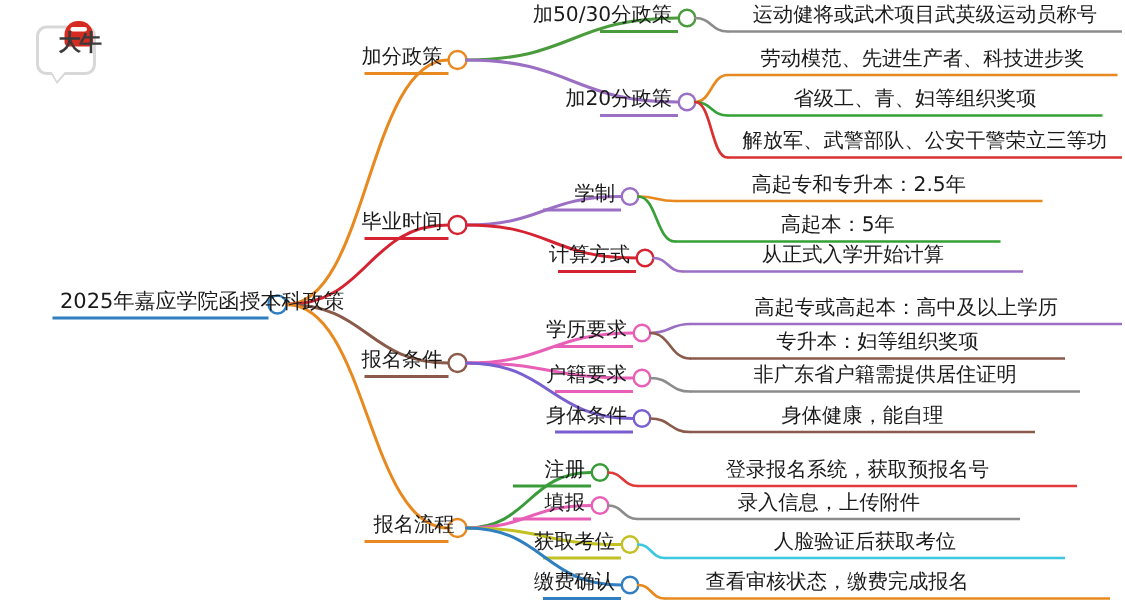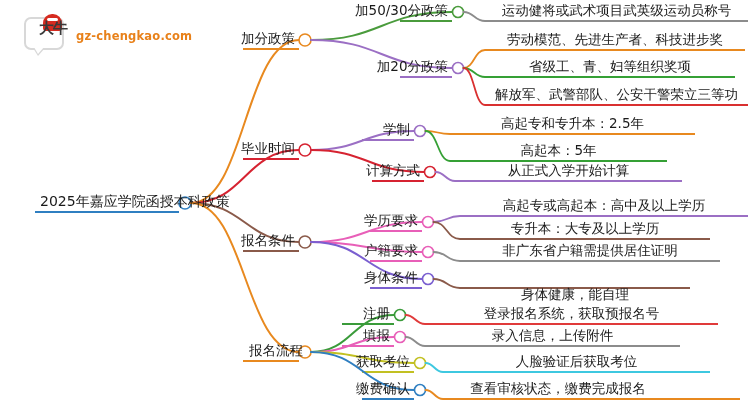--- a/index.html
+++ b/index.html
@@ -69,21 +69,20 @@
 
   <div class="logo-wrap">
     <div class="logo-mark">
       <div class="logo-bubble"></div>
       <div class="logo-tail"></div>
       <div class="logo-tail-in"></div>
       <div class="logo-cn">大牛</div>
       <div class="logo-red"></div>
     </div>
     <div class="logo-text">
-      <div class="logo-sub">gz-chengkao.com</div>
     </div>
   </div>
 
   <svg id="wires" viewBox="0 0 750 410">
       <path d="M 35 212 L 179 212" fill="none" stroke="#2f7fc1" stroke-width="2"></path>
       <circle cx="185" cy="203" r="6" fill="#ffffff" stroke="#2f7fc1" stroke-width="1.6"></circle>
       <path d="M 191 203 C 245 203, 245 40, 299 40" fill="none" stroke="#e8891f" stroke-width="2" stroke-linecap="round"></path>
       <path d="M 243 49 L 299 49" fill="none" stroke="#e8891f" stroke-width="2"></path>
       <circle cx="305" cy="40" r="6" fill="#ffffff" stroke="#e8891f" stroke-width="1.6"></circle>
       <path d="M 311 40 C 381.5 40, 381.5 12, 452 12" fill="none" stroke="#4a9b3c" stroke-width="2" stroke-linecap="round"></path>
@@ -171,25 +170,25 @@
       <div class="node-label lv3" style="left: 616.5px; top: 87px; transform: translateX(-50%);">解放军、武警部队、公安干警荣立三等功</div>
       <div class="node-label lv1 ralign" style="left: 295px; top: 141px;">毕业时间</div>
       <div class="node-label lv2 ralign" style="left: 410px; top: 122px;">学制</div>
       <div class="node-label lv3" style="left: 572.5px; top: 116px; transform: translateX(-50%);">高起专和专升本：2.5年</div>
       <div class="node-label lv3" style="left: 558.5px; top: 143px; transform: translateX(-50%);">高起本：5年</div>
       <div class="node-label lv2 ralign" style="left: 420px; top: 163px;">计算方式</div>
       <div class="node-label lv3" style="left: 568.5px; top: 163px; transform: translateX(-50%);">从正式入学开始计算</div>
       <div class="node-label lv1 ralign" style="left: 295px; top: 233px;">报名条件</div>
       <div class="node-label lv2 ralign" style="left: 418px; top: 213px;">学历要求</div>
       <div class="node-label lv3" style="left: 604px; top: 198px; transform: translateX(-50%); text-align: center;">高起专或高起本：高中及以上学历</div>
-      <div class="node-label lv3" style="left: 585px; top: 221px; transform: translateX(-50%);">专升本：大专及以上学历</div>
+      <div class="node-label lv3" style="left: 585px; top: 221px; transform: translateX(-50%);">专升本：妇等组织奖项</div>
       <div class="node-label lv2 ralign" style="left: 418px; top: 243px;">户籍要求</div>
       <div class="node-label lv3" style="left: 590px; top: 243px; transform: translateX(-50%);">非广东省户籍需提供居住证明</div>
       <div class="node-label lv2 ralign" style="left: 418px; top: 270px;">身体条件</div>
-      <div class="node-label lv3" style="left: 575px; top: 270px; transform: translateX(-50%); margin-top: 17px;">身体健康，能自理</div>
+      <div class="node-label lv3" style="left: 575px; top: 270px; transform: translateX(-50%);">身体健康，能自理</div>
       <div class="node-label lv1 ralign" style="left: 303px; top: 343px;">报名流程</div>
       <div class="node-label lv2 ralign" style="left: 390px; top: 306px;">注册</div>
       <div class="node-label lv3" style="left: 571.5px; top: 306px; transform: translateX(-50%);">登录报名系统，获取预报名号</div>
       <div class="node-label lv2 ralign" style="left: 390px; top: 328px;">填报</div>
       <div class="node-label lv3" style="left: 552.5px; top: 328px; transform: translateX(-50%);">录入信息，上传附件</div>
       <div class="node-label lv2 ralign" style="left: 410px; top: 354px;">获取考位</div>
       <div class="node-label lv3" style="left: 576.5px; top: 354px; transform: translateX(-50%);">人脸验证后获取考位</div>
       <div class="node-label lv2 ralign" style="left: 410px; top: 381px;">缴费确认</div>
       <div class="node-label lv3" style="left: 558px; top: 381px; transform: translateX(-50%);">查看审核状态，缴费完成报名</div>
     </div>

